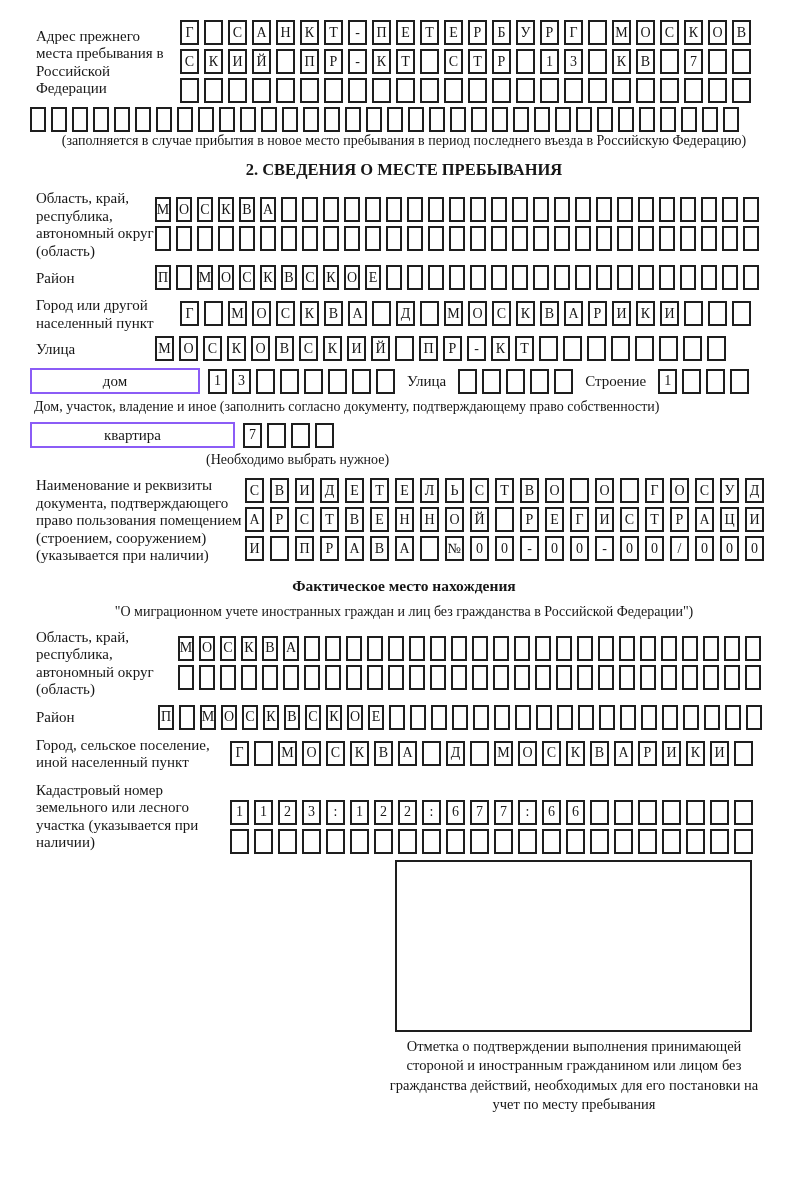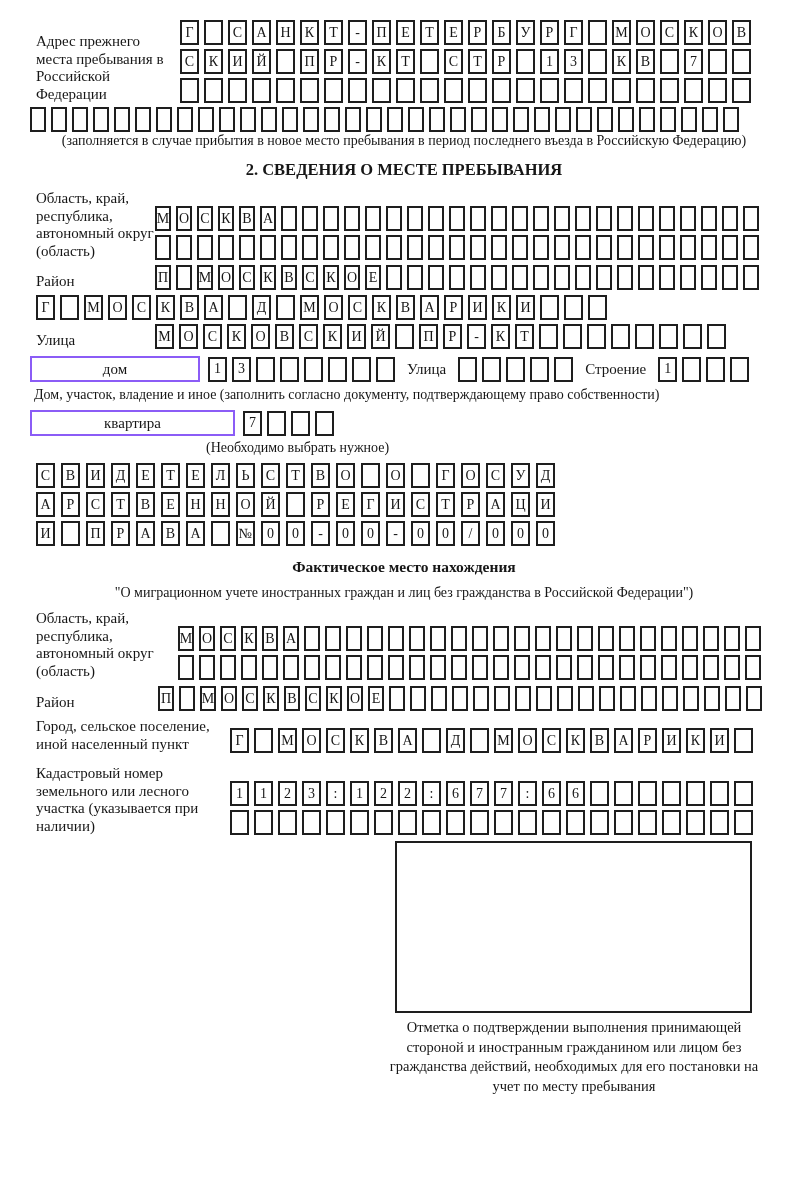--- a/index.html
+++ b/index.html
@@ -8,21 +8,21 @@
     width:800px;height:1180px;
     box-sizing:border-box;
     padding:20px 28px 0 36px;
     background:#fff;
     color:#161616;
     font-family:"Liberation Serif","DejaVu Serif",serif;
     font-size:15px;
     overflow:hidden;
   }
   .hdr-note{text-align:right;padding-right:26px;font-size:15.5px;margin-bottom:16px;}
-  .row{display:flex;align-items:flex-end;}
+  .row{display:flex;align-items:center;}
   .lbl{flex:0 0 auto;line-height:17.5px;padding-top:2px;}
   .w144{width:144px;}
   .w119{width:119px;}
   .w209{width:209px;}
   .w142{width:142px;}
   .w122{width:122px;}
   .w194{width:194px;}
   .grids{display:flex;flex-direction:column;gap:4px;}
   .cells{display:flex;gap:5px;}
   .cell{
@@ -285,20 +285,21 @@
         <span class="cell"></span>
         <span class="cell"></span>
         <span class="cell"></span>
         <span class="cell"></span>
         <span class="cell"></span>
         <span class="cell"></span>
       </div>
   </div>
 
   <div class="row" style="margin-top:5px;">
+    <div class="lbl w144">Город или другой населенный пункт</div>
     <div class="cells">
         <span class="cell">Г</span>
         <span class="cell"></span>
         <span class="cell">М</span>
         <span class="cell">О</span>
         <span class="cell">С</span>
         <span class="cell">К</span>
         <span class="cell">В</span>
         <span class="cell">А</span>
         <span class="cell"></span>
@@ -386,20 +387,21 @@
         <span class="cell">7</span>
         <span class="cell"></span>
         <span class="cell"></span>
         <span class="cell"></span>
       </div>
   </div>
 
   <div class="note-small">(Необходимо выбрать нужное)</div>
 
   <div class="row" style="margin-top:7px;">
+    <div class="lbl w209">Наименование и реквизиты документа, подтверждающего право пользования помещением (строением, сооружением) (указывается при наличии)</div>
     <div class="grids">
       <div class="cells doc">
           <span class="cell">С</span>
           <span class="cell">В</span>
           <span class="cell">И</span>
           <span class="cell">Д</span>
           <span class="cell">Е</span>
           <span class="cell">Т</span>
           <span class="cell">Е</span>
           <span class="cell">Л</span>

